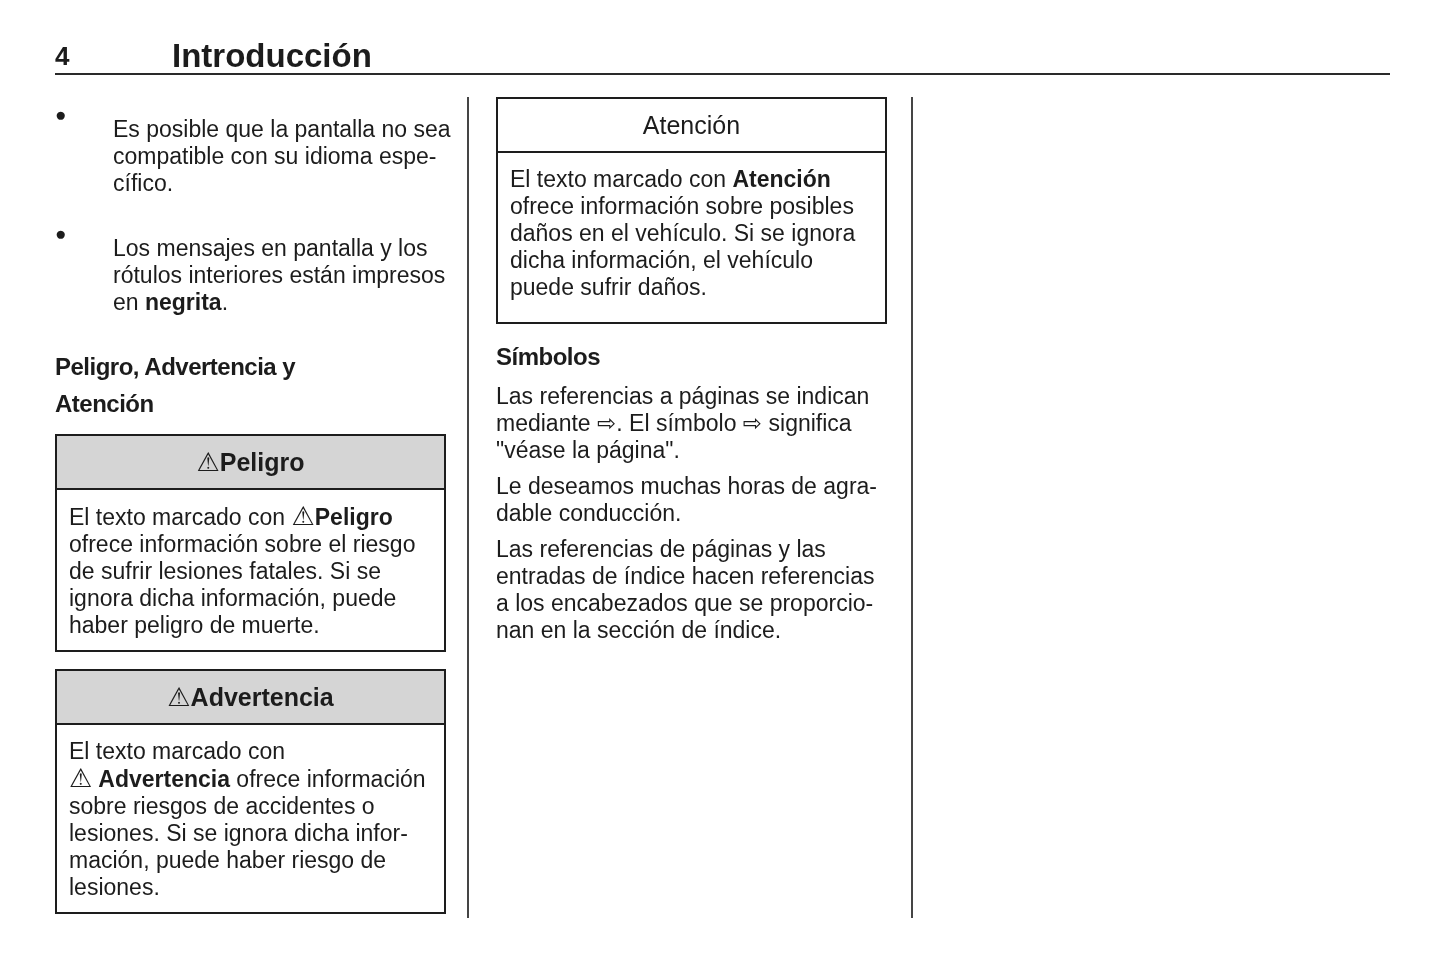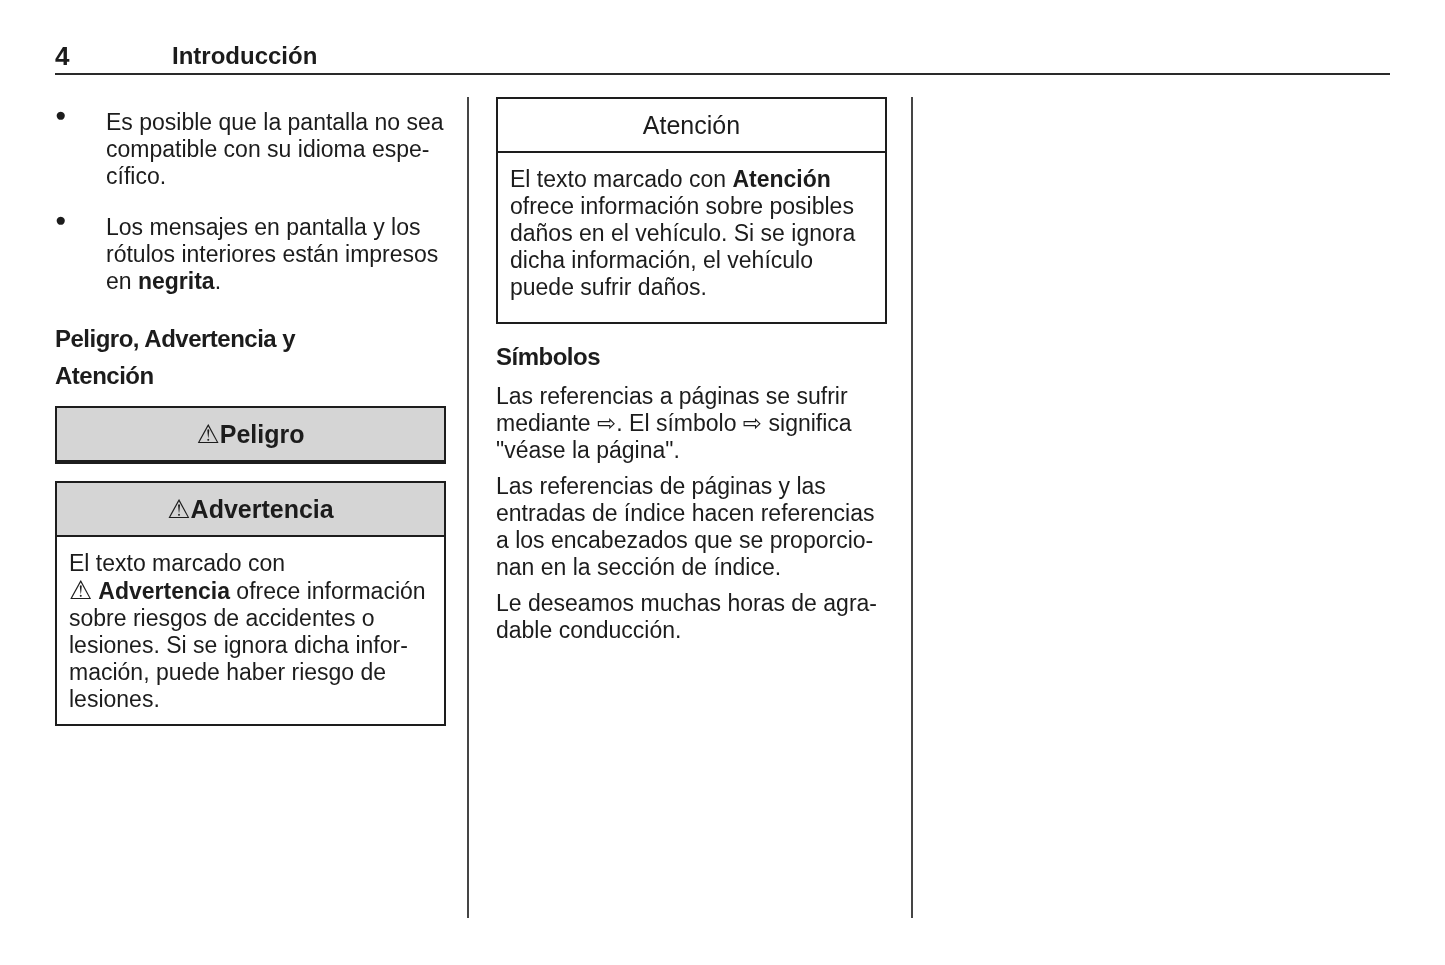--- a/index.html
+++ b/index.html
@@ -3,34 +3,34 @@
 <meta charset="utf-8">
 <style>
   html,body { margin:0; padding:0; background:#ffffff; }
   .page {
     position:relative; width:1445px; height:965px; overflow:hidden;
     background:#ffffff; color:#1c1c1c;
     font-family:"Liberation Sans","DejaVu Sans",sans-serif;
     font-size:23px; line-height:27px;
   }
   .pagenum  { position:absolute; left:55px;  top:41px; font-size:26px; line-height:30px; font-weight:700; }
-  .pagetitle{ position:absolute; left:172px; top:41px; font-size:24px; line-height:30px; font-weight:700; }
+  .pagetitle{ position:absolute; left:172px; top:41px; font-size:33px; line-height:30px; font-weight:700; }
   .header-rule { position:absolute; left:55px; top:73px; width:1335px; height:2px; background:#2a2a2a; }
   .divider { position:absolute; top:97px; height:821px; width:2px; background:#454545; }
   .divider-1 { left:467px; }
   .divider-2 { left:911px; }
 
   .col { position:absolute; top:97px; width:391px; }
   .col-left { left:55px; }
   .col-mid  { left:496px; }
 
   .bullet-item { display:flex; margin-top:4px; }
   .bullet-item + .bullet-item { margin-top:8px; }
   .bullet { flex:none; width:43px; font-size:19px; line-height:27px; }
-  .bullet-text { margin:8px; white-space:pre; }
+  .bullet-text { margin:15px; white-space:pre; }
 
   .b { font-weight:700; }
 
   .section-heading {
     margin:17px 0 0 0; font-size:24px; line-height:37px; font-weight:700;
     letter-spacing:-0.5px; white-space:pre;
   }
   .col-mid .section-heading { margin-top:14px; }
 
   .warnbox { border:2px solid #1d1d1d; margin-top:12px; }
@@ -83,20 +83,25 @@
       </div>
 
     <h2 class="section-heading">Peligro, Advertencia y
 Atención</h2>
 
     <section class="warnbox danger">
       <div class="warnbox-header gray">
           <span class="warn-ico">⚠</span>
           <span>Peligro</span>
         </div>
+      <p class="warnbox-body"><span>El texto marcado con </span><span class="warn-ico">⚠</span><span class="b">Peligro</span><span>
+ofrece información sobre el riesgo
+de sufrir lesiones fatales. Si se
+ignora dicha información, puede
+haber peligro de muerte.</span></p>
     </section>
 
     <section class="warnbox warning">
       <div class="warnbox-header gray">
           <span class="warn-ico">⚠</span>
           <span>Advertencia</span>
         </div>
       <p class="warnbox-body"><span>El texto marcado con
 </span><span class="warn-ico sp">⚠</span><span class="b">Advertencia</span><span> ofrece información
 sobre riesgos de accidentes o
@@ -115,28 +120,28 @@
         </div>
       <p class="warnbox-body"><span>El texto marcado con </span><span class="b">Atención</span><span>
 ofrece información sobre posibles
 daños en el vehículo. Si se ignora
 dicha información, el vehículo
 puede sufrir daños.</span></p>
     </section>
 
     <h2 class="section-heading">Símbolos</h2>
 
-    <p class="para first"><span>Las referencias a páginas se sufrir
+    <p class="para first"><span>Las referencias a páginas se indican
 mediante </span><span class="arrow-ico">⇨</span><span>. El símbolo </span><span class="arrow-ico">⇨</span><span> significa
 "véase la página".</span></p>
+
+    <p class="para">Le deseamos muchas horas de agra-
+dable conducción.</p>
 
     <p class="para">Las referencias de páginas y las
 entradas de índice hacen referencias
 a los encabezados que se proporcio-
 nan en la sección de índice.</p>
-
-    <p class="para">Le deseamos muchas horas de agra-
-dable conducción.</p>
 
 
   </div>
 
 </div>
 
 </body></html>

